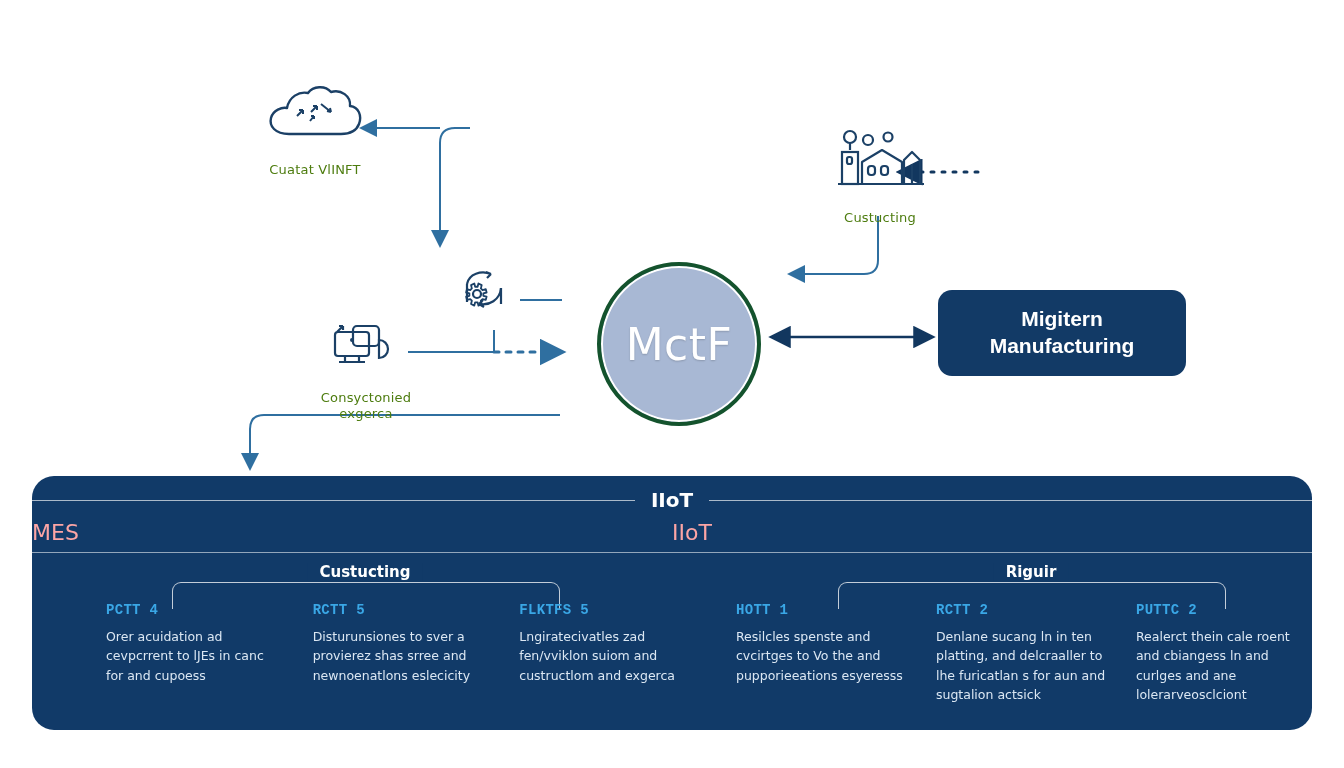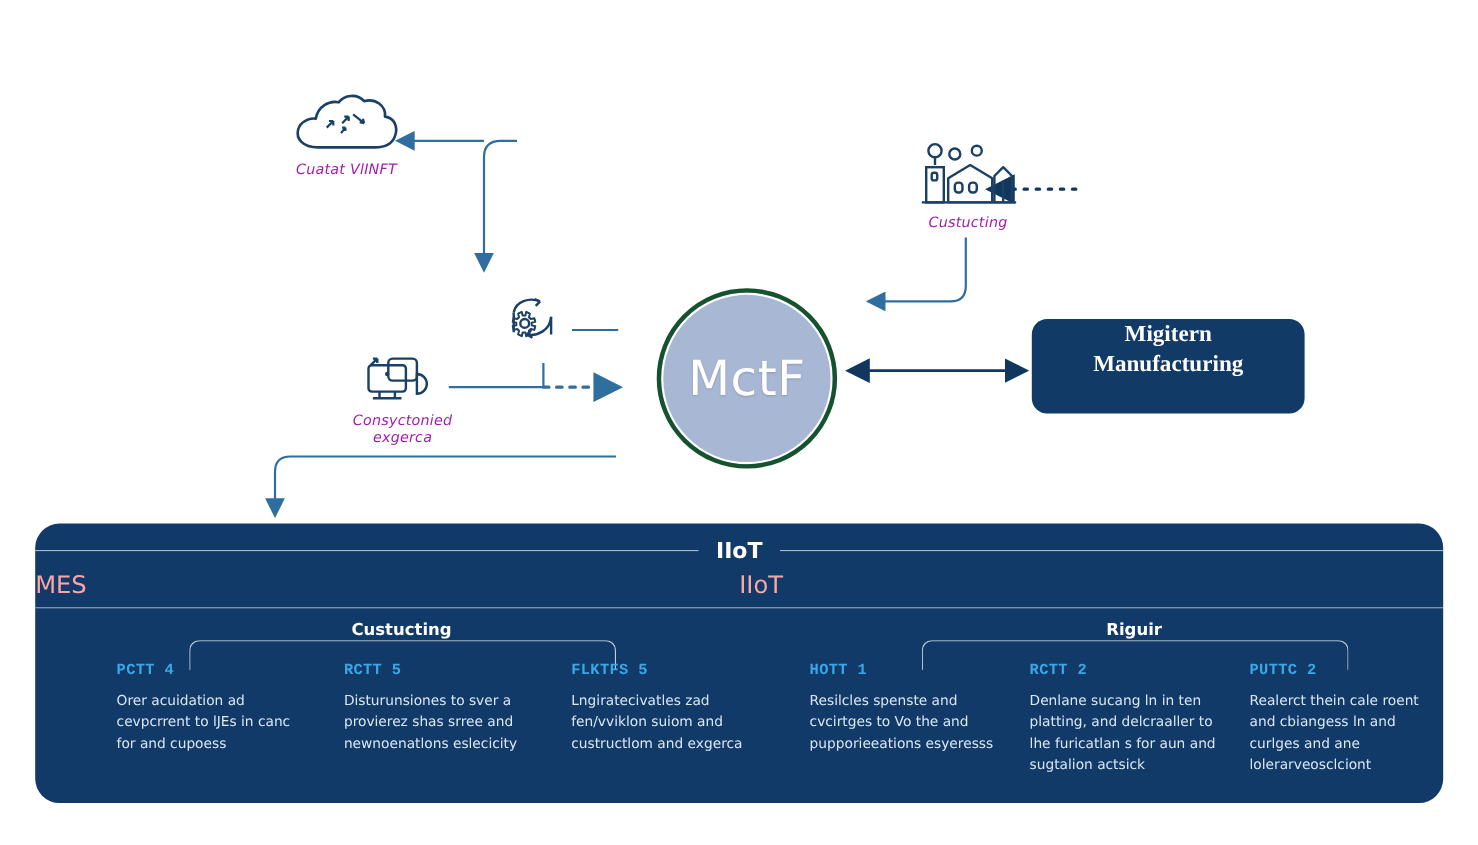--- a/index.html
+++ b/index.html
@@ -10,26 +10,25 @@
     color:#1b3a5c;
     position:relative;
   }
   .canvas{position:absolute;inset:0;}
   svg.wires{position:absolute;left:0;top:0;width:1344px;height:768px;pointer-events:none;}
 
   
   .node{position:absolute;display:flex;flex-direction:column;align-items:center;}
   .node .glyph{display:block;}
   .node .cap{
-    margin-top:0;text-align:center;
-    font-size:13px;letter-spacing:.2px;color:#a21caf;
+    margin-top:16px;text-align:center;
+    font-size:13px;letter-spacing:.2px;color:#4d7c0f;
     font-family:"DejaVu Sans", sans-serif;
     line-height:1.25;
     filter:blur(.25px);
-    font-style:italic;
   }
 
   #node-cloud{left:250px;top:82px;width:130px;}
   #node-factory{left:818px;top:128px;width:124px;}
   #node-devices{left:310px;top:322px;width:112px;}
   #node-gear{left:455px;top:266px;width:58px;}
 
   
   #hub{
     position:absolute;left:597px;top:262px;width:156px;height:156px;
@@ -42,23 +41,23 @@
   #hub .hub-label{
     color:#ffffff;font-size:44px;font-weight:400;letter-spacing:.5px;
     font-family:"DejaVu Sans", sans-serif;
     text-shadow:0 1px 2px rgba(0,0,0,.18);
   }
 
   
   #mfg-box{
     position:absolute;left:938px;top:290px;width:248px;height:86px;
     background:#123a66;border-radius:14px;
-    display:flex;align-items:flex-start;justify-content:center;text-align:center;
+    display:flex;align-items:center;justify-content:center;text-align:center;
     color:#fff;font-size:21px;font-weight:700;line-height:1.28;
-    font-family:Liberation Serif, serif;
+    font-family:Liberation Sans, sans-serif;
   }
 
   
   #iiot-panel{
     position:absolute;left:32px;top:476px;width:1280px;height:254px;
     background:#113a68;border-radius:22px;color:#fff;overflow:hidden;
   }
   .panel-title-row{
     position:absolute;left:0;top:24px;width:100%;height:1px;
     display:flex;align-items:center;

